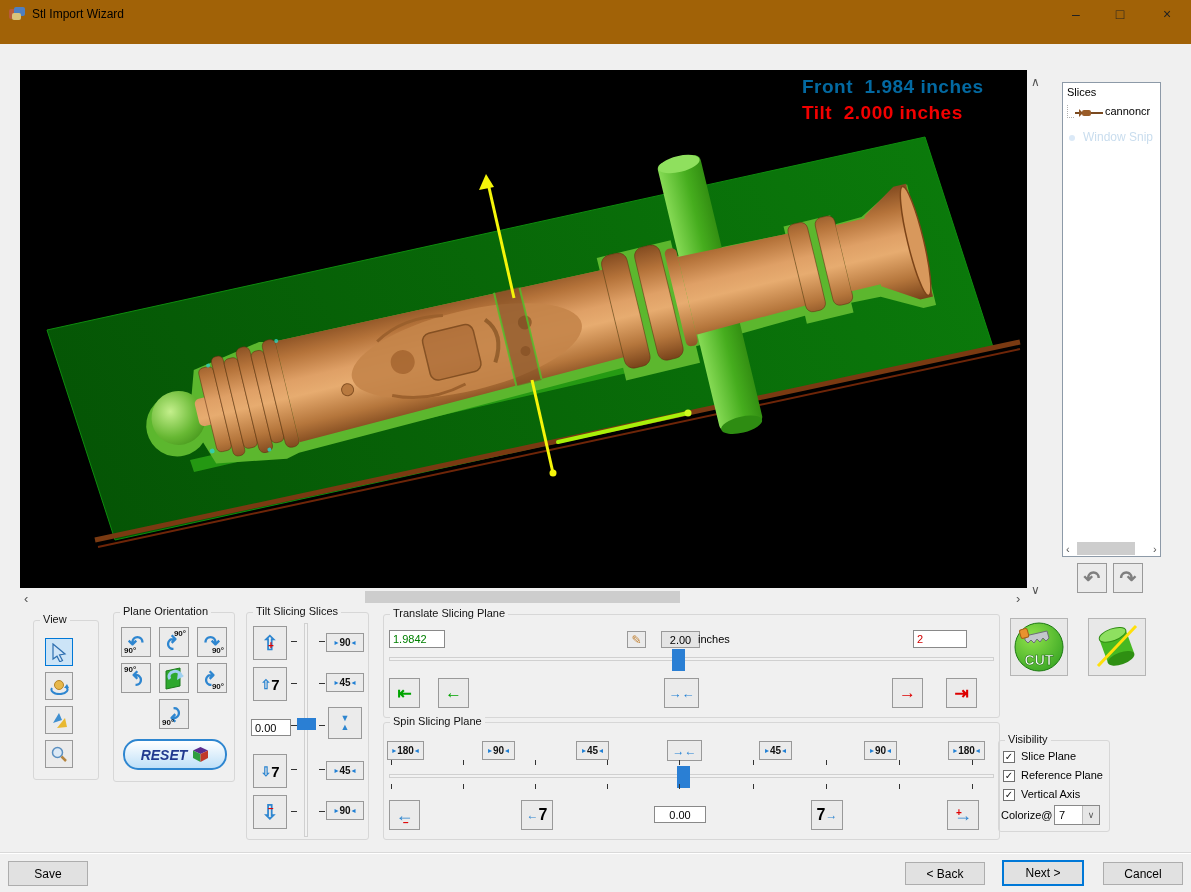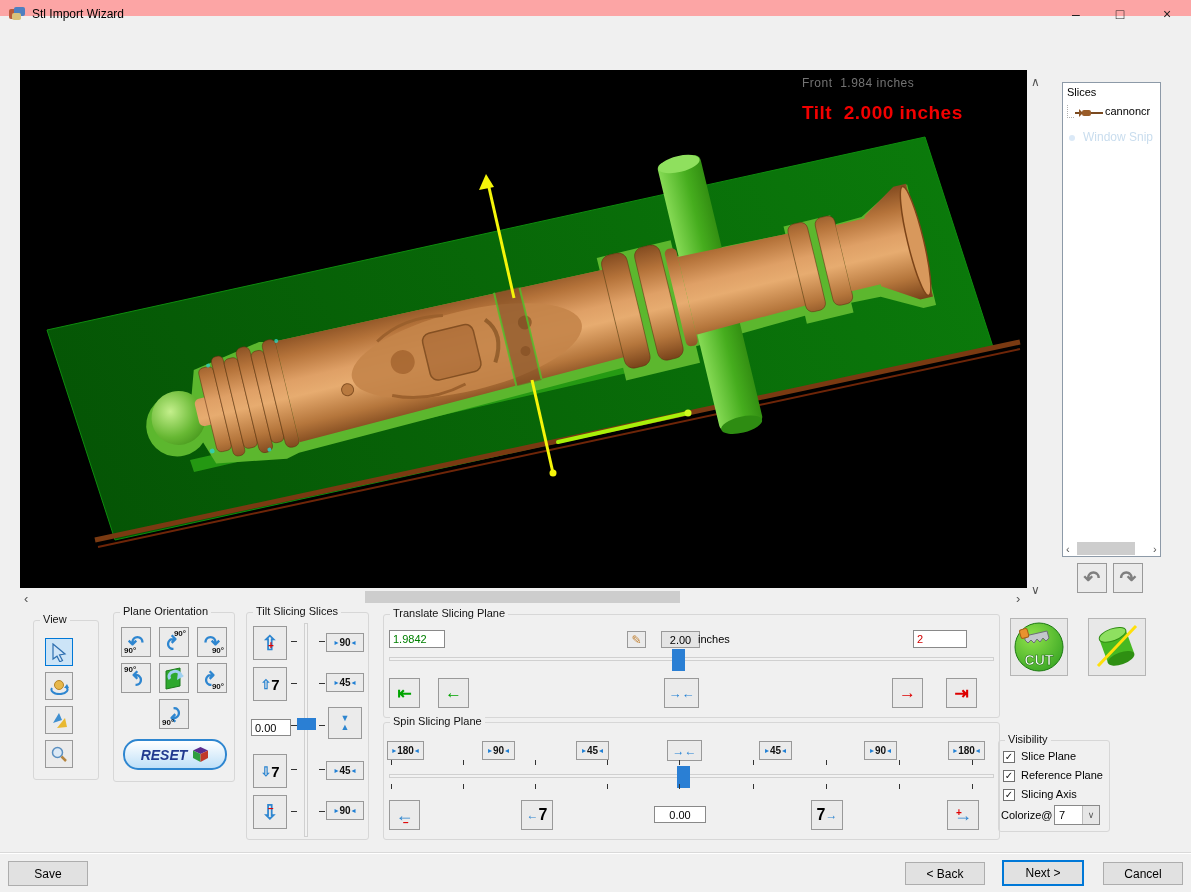--- a/index.html
+++ b/index.html
@@ -1,20 +1,20 @@
 <!DOCTYPE html>
 <html><head>
 <meta charset="utf-8">
 <style>
   html,body{margin:0;padding:0;background:#fff;font-family:"Liberation Sans",sans-serif;}
   #app{position:relative;width:1191px;height:892px;background:#f0f0f0;outline:1px solid #7f7f7f;overflow:hidden;}
   .abs{position:absolute;}
   .txt{position:absolute;font-size:12px;color:#000;white-space:nowrap;}
   
-  .titlebar{position:absolute;left:0;top:0;width:1191px;height:16px;background:#fca5a5;}
+  .titlebar{position:absolute;left:0;top:0;width:1191px;height:44px;background:#a16207;}
   .winbtn{position:absolute;top:0;width:44px;height:28px;text-align:center;line-height:28px;font-size:14px;color:#222;cursor:default;}
   .menubar{position:absolute;left:0;top:28px;width:1191px;height:28px;background:#f0f0f0;border-bottom:1px solid #c9c9c9;}
   
   .grp{position:absolute;border:1px solid #d7d7d7;border-radius:3px;box-sizing:border-box;}
   .grp>.lbl{position:absolute;top:-8px;left:6px;background:#f0f0f0;padding:0 3px;font-size:11px;color:#111;white-space:nowrap;}
   
   .btn{position:absolute;background:#ebebeb;border:1px solid #999;display:flex;align-items:center;justify-content:center;box-sizing:border-box;font-size:11px;}
   .btn.sel{background:#cce4f7;border:1px solid #0078d7;}
   .field{position:absolute;background:#fff;border:1px solid #898989;font-size:11px;padding:0 3px;box-sizing:border-box;font-family:"Liberation Sans",sans-serif;outline:none;}
   .snapic{color:#1f7fd4;font-size:8px;line-height:1;}
@@ -25,21 +25,21 @@
   .tkh{position:absolute;width:6px;height:1px;background:#333;}
   .ga{font-weight:bold;}
   .badge{position:absolute;font-weight:bold;color:#e00000;font-size:10px;line-height:1;}
   .deg{position:absolute;font-size:8px;font-weight:bold;color:#111;}
   .orb{color:#2e86d0;font-weight:bold;font-size:19px;line-height:1;}
   .sb{position:absolute;color:#555;font-size:10px;line-height:1;}
   .sbthumb{position:absolute;background:#cdcdcd;}
   .chk{position:absolute;width:12px;height:12px;background:#fff;border:1px solid #707070;box-sizing:border-box;font-size:10px;line-height:10px;text-align:center;color:#111;}
   .radio{position:absolute;width:12px;height:12px;border:1px solid #5a5a5a;border-radius:50%;background:#fff;box-sizing:border-box;}
   .radio.on::after{content:"";position:absolute;left:2px;top:2px;width:6px;height:6px;border-radius:50%;background:#111;}
-  .overlay-front{position:absolute;font-weight:normal;font-size:12px;color:#737373;letter-spacing:.5px;}
+  .overlay-front{position:absolute;font-weight:bold;font-size:19px;color:#0369a1;letter-spacing:.5px;}
   .overlay-back{position:absolute;font-weight:bold;font-size:19px;color:#f20000;letter-spacing:.5px;}
   .footerline{position:absolute;left:0;top:852px;width:1191px;height:1px;background:#d9d9d9;border-bottom:1px solid #fff;}
   .pushbtn{position:absolute;background:#e1e1e1;border:1px solid #adadad;font-size:12px;display:flex;align-items:center;justify-content:center;box-sizing:border-box;}
   .pushbtn.def{border:2px solid #0078d7;}
   .ghost{color:#c9ddee;}
 </style>
 </head>
 <body>
 
 <div id="app">
@@ -459,21 +459,21 @@
   </div>
 
 
   <div class="grp" style="left:998px;top:740px;width:112px;height:92px">
     <span class="lbl">Visibility</span>
     <span class="chk" style="left:4px;top:10px">✓</span>
     <span class="txt" style="left:22px;top:9px;font-size:11px">Slice Plane</span>
     <span class="chk" style="left:4px;top:29px">✓</span>
     <span class="txt" style="left:22px;top:28px;font-size:11px">Reference Plane</span>
     <span class="chk" style="left:4px;top:48px">✓</span>
-    <span class="txt" style="left:22px;top:47px;font-size:11px">Slicing Axis</span>
+    <span class="txt" style="left:22px;top:47px;font-size:11px">Vertical Axis</span>
     <span class="txt" style="left:2px;top:68px;font-size:11px">Colorize@</span>
     <div class="field" style="left:55px;top:64px;width:46px;height:20px;background:#fff">
       <span class="txt" style="left:4px;top:3px;font-size:11px">7</span>
       <span class="abs" style="right:0;top:0;width:16px;height:18px;background:#e6e6e6;border-left:1px solid #bbb;text-align:center;font-size:9px;color:#555;line-height:18px">∨</span>
     </div>
   </div>
 
   <div class="footerline"></div>
   <div class="pushbtn" style="left:8px;top:861px;width:80px;height:25px">
       <span>Save</span>

